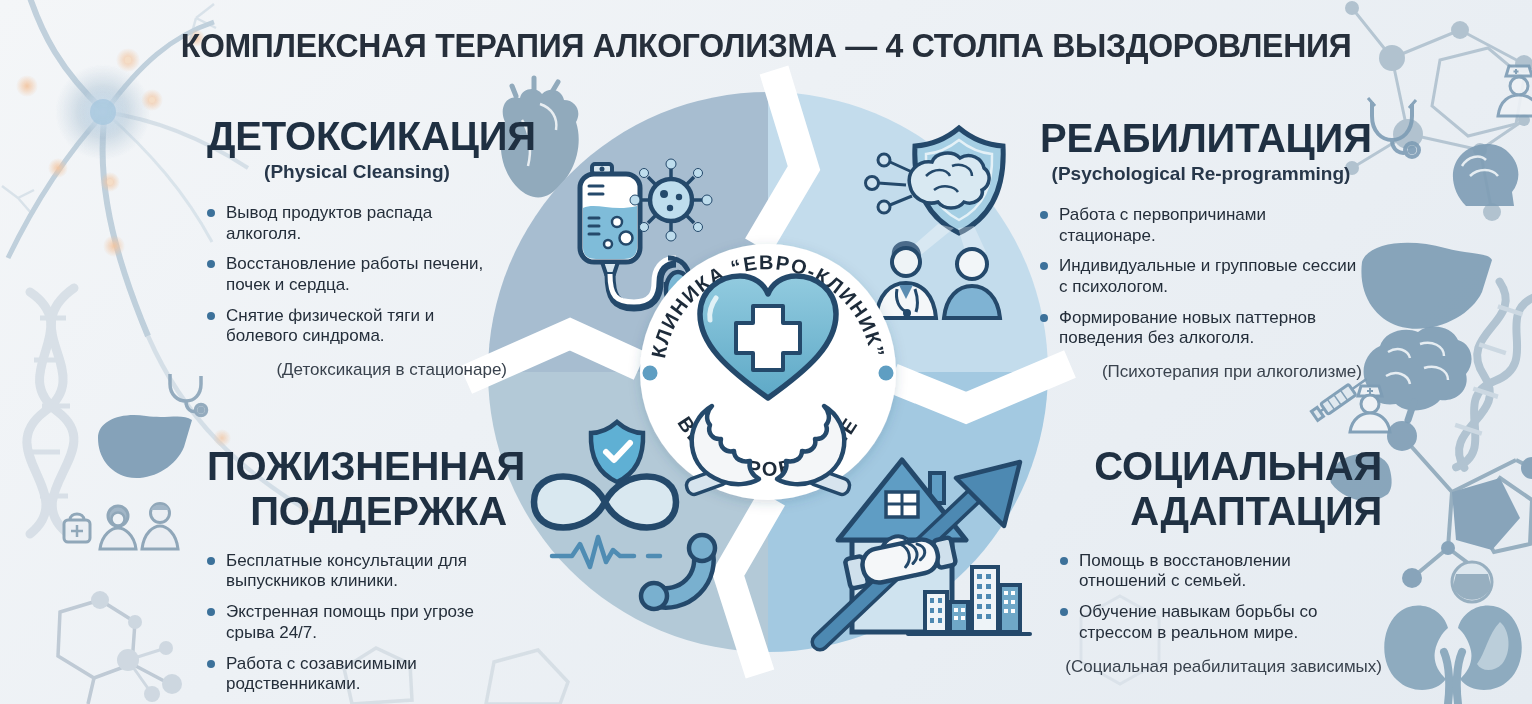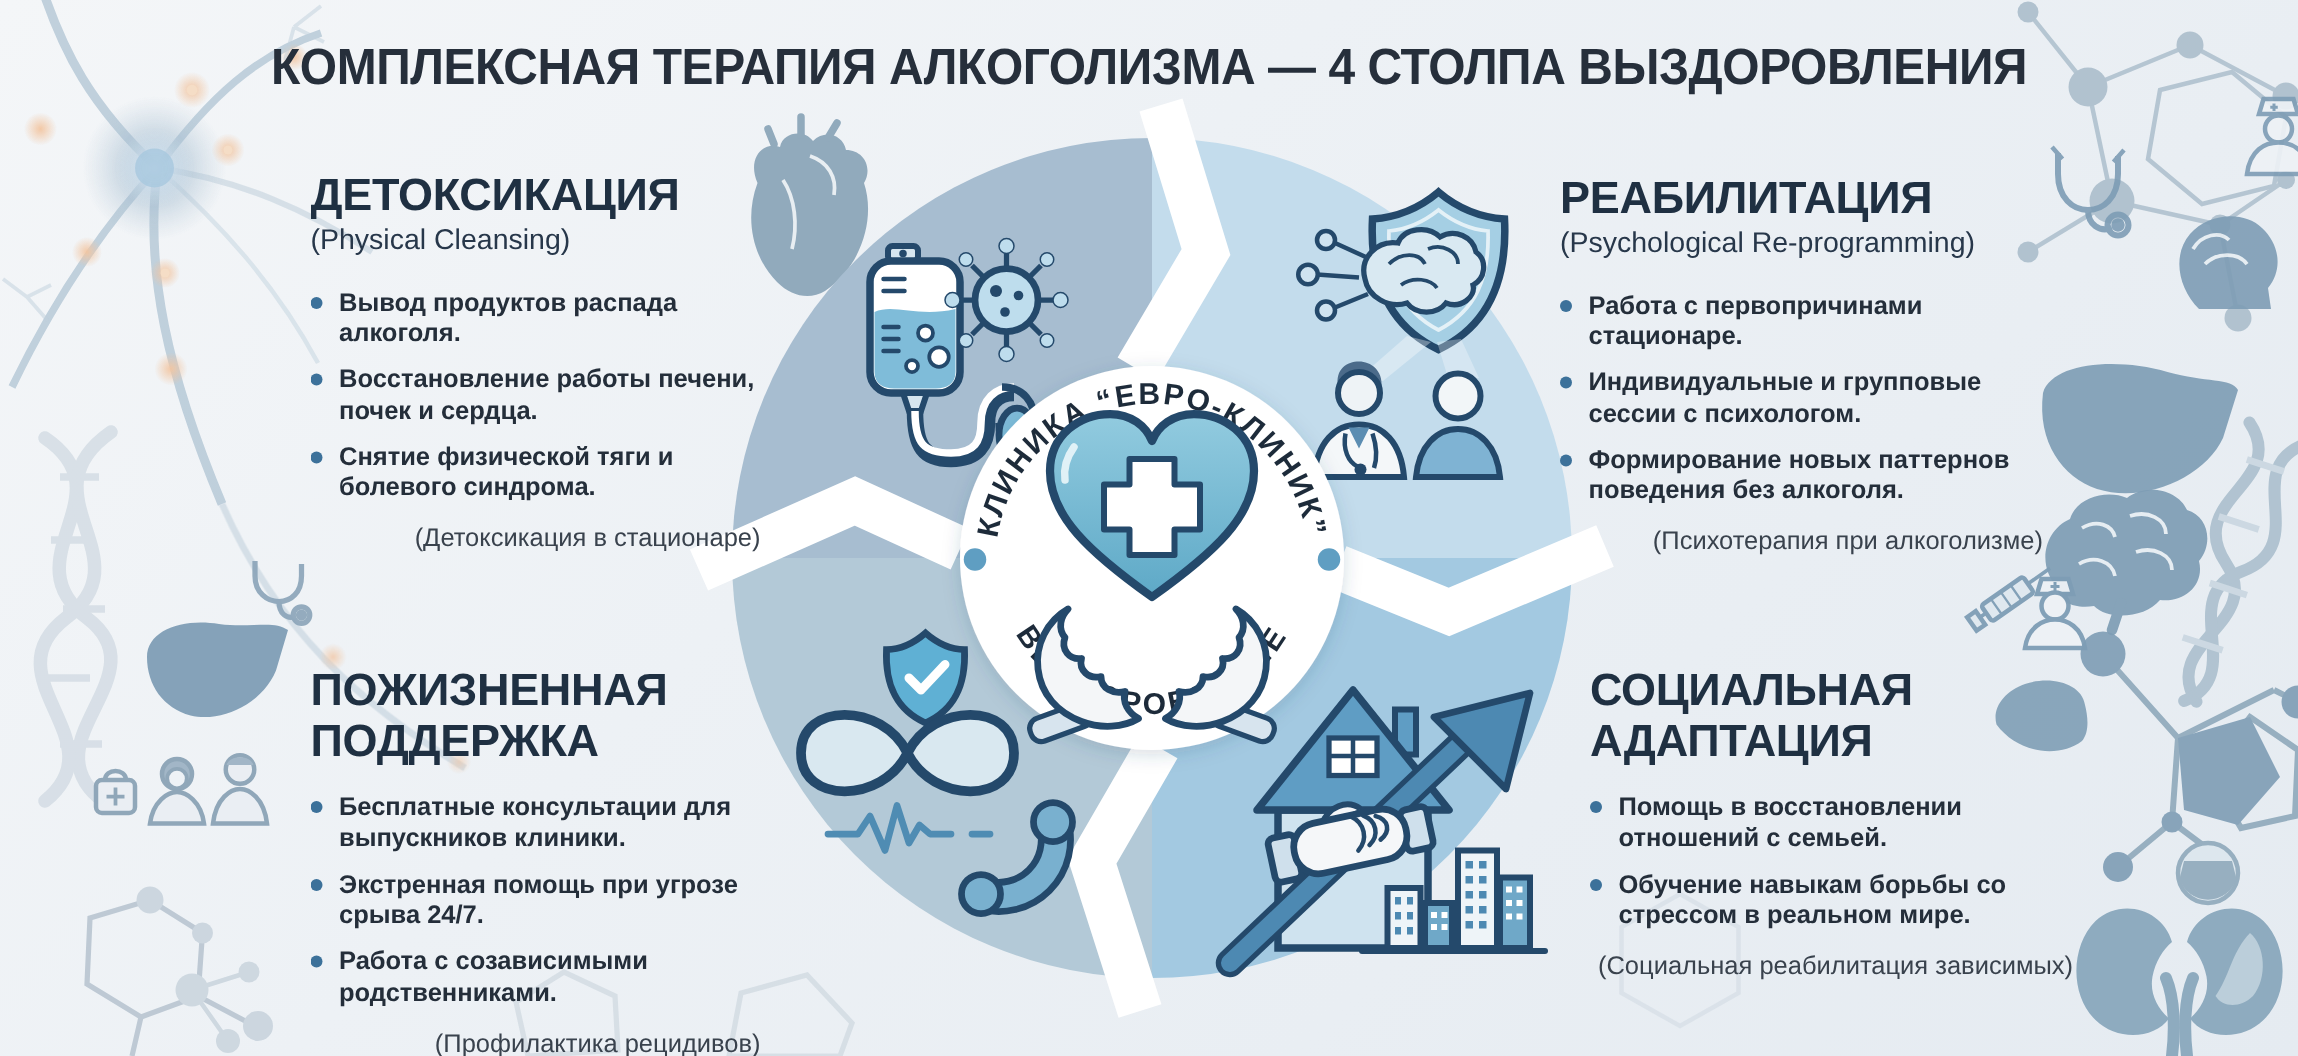--- a/index.html
+++ b/index.html
@@ -8,25 +8,25 @@
     background:linear-gradient(135deg,#f4f6f8 0%,#edf1f5 40%,#e5ebf1 100%);
     font-family:"Liberation Sans",sans-serif;
   }
   .bg-svg{position:absolute;inset:0;z-index:0;}
   .title{
     position:absolute;top:26px;left:0;width:100%;text-align:center;z-index:2;
     font-size:34px;font-weight:700;color:#262f3b;letter-spacing:-0.3px;
     transform:scaleX(.94);
   }
   .pillar{position:absolute;z-index:2;}
-  .pillar h2{margin:0;font-size:30px;line-height:1.12;font-weight:700;color:#1f3042;letter-spacing:-0.2px;}
-  .pillar .sub{font-size:19px;font-weight:400;color:#27374a;margin-top:2px;}
+  .pillar h2{margin:0;font-size:40px;line-height:1.12;font-weight:700;color:#1f3042;letter-spacing:-0.2px;text-align:right;}
+  .pillar .sub{font-size:19px;font-weight:700;color:#27374a;margin-top:2px;text-align:center;}
   .pillar ul{list-style:none;margin:20px 0 0 0;padding:0;}
   .pillar.lower ul{margin-top:17px;}
-  .pillar li{display:flex;gap:11px;margin-bottom:10px;font-size:17px;font-weight:700;line-height:1.22;color:#242e3a;}
+  .pillar li{display:flex;gap:11px;margin-bottom:10px;font-size:17px;font-weight:400;line-height:1.22;color:#242e3a;}
   .dot{flex:0 0 8px;width:8px;height:8px;border-radius:50%;background:#3c719a;margin-top:6px;}
   .footnote{margin-top:13px;font-size:17px;font-weight:400;color:#39424d;text-align:right;}
   #p-detox{left:207px;top:114px;width:300px;}
   #p-rehab{left:1040px;top:116px;width:322px;}
   #p-support{left:207px;top:444px;width:300px;}
   #p-social{left:1060px;top:444px;width:322px;}
 </style>
 </head>
 <body>
 

